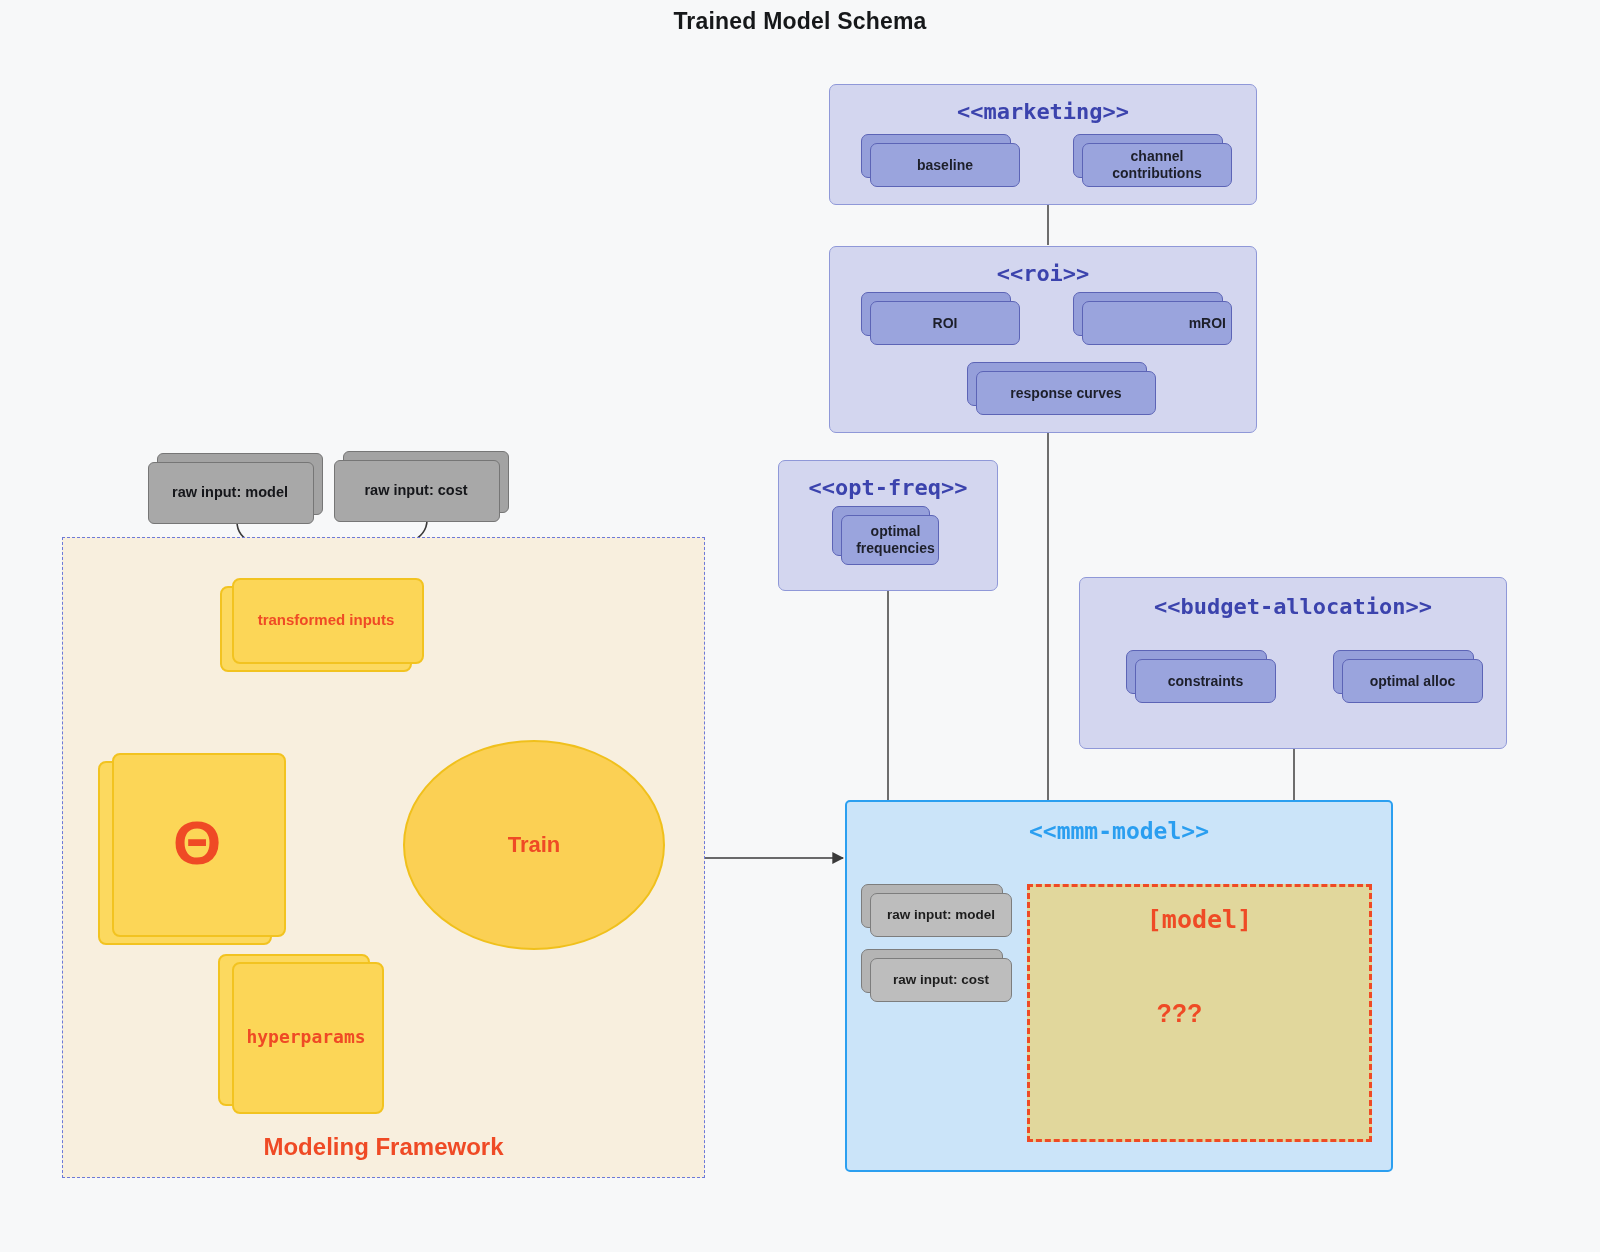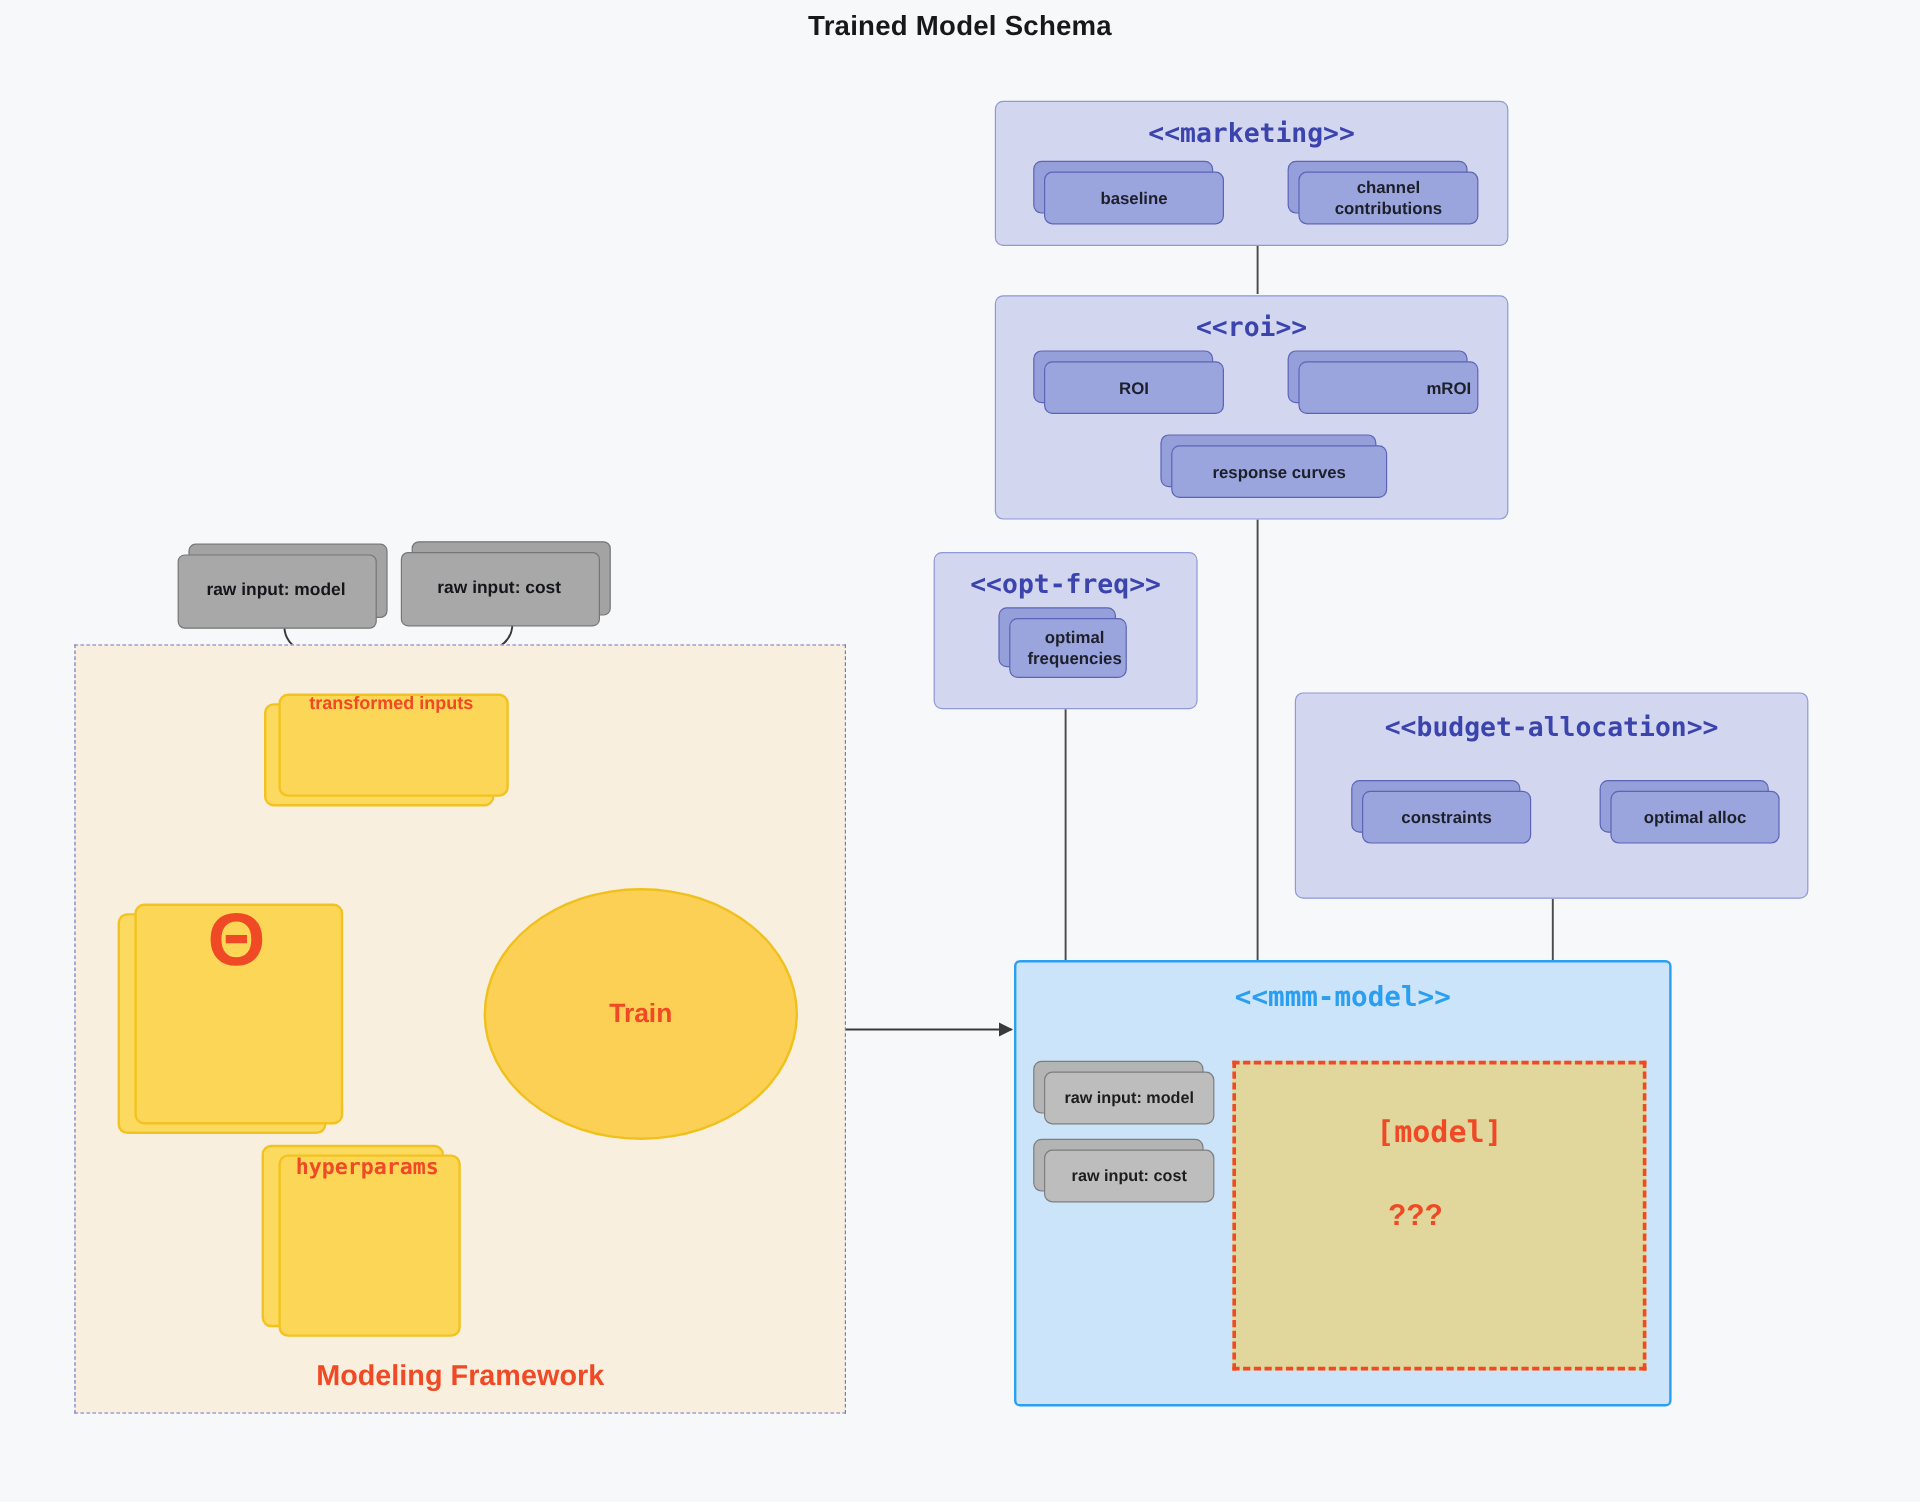--- a/index.html
+++ b/index.html
@@ -81,21 +81,21 @@
     border:1.8px dashed #6d79d8;
     box-sizing:border-box;
   }
   .framework-label{
     position:absolute;left:0;width:100%;text-align:center;
     color:#ef4a25;font-weight:bold;font-size:24px;
   }
 
   
   .ybox{position:absolute;box-sizing:border-box;
-    display:flex;justify-content:center;}
+    display:flex;align-items:center;justify-content:center;}
   .ybox .back{position:absolute;width:100%;height:100%;
     background:#fcd95f;border:2px solid #f2c320;border-radius:8px;z-index:0;}
   .ybox .front{position:absolute;left:0;top:0;width:100%;height:100%;
     background:#fcd657;border:2px solid #f2c320;border-radius:8px;z-index:1;}
   .ybox .lbl{position:relative;z-index:2;color:#ef4a25;text-align:center;}
 
   .ellipse-train{
     position:absolute;
     background:#fbd054;border:2px solid #f0c01c;border-radius:50%;
     display:flex;align-items:center;justify-content:center;
@@ -113,21 +113,21 @@
     font-family:"DejaVu Sans Mono","Liberation Mono",monospace;
     font-weight:bold;color:#2a9ef0;white-space:nowrap;
   }
   .model-box{
     position:absolute;background:#e1d79c;border:3px dashed #ef4a25;
     box-sizing:border-box;
   }
   .model-box .mtitle{
     position:absolute;left:0;width:100%;text-align:center;
     font-family:"DejaVu Sans Mono","Liberation Mono",monospace;
-    font-weight:bold;color:#ef4a25;font-size:25px;margin-top:24px;
+    font-weight:bold;color:#ef4a25;font-size:25px;
   }
   .model-box .mq{
     position:absolute;width:100%;text-align:center;
     font-weight:bold;color:#ef4a25;font-size:25px;
   }
 
   .mono{font-family:"DejaVu Sans Mono","Liberation Mono",monospace;}
 </style>
 </head>
 <body>

